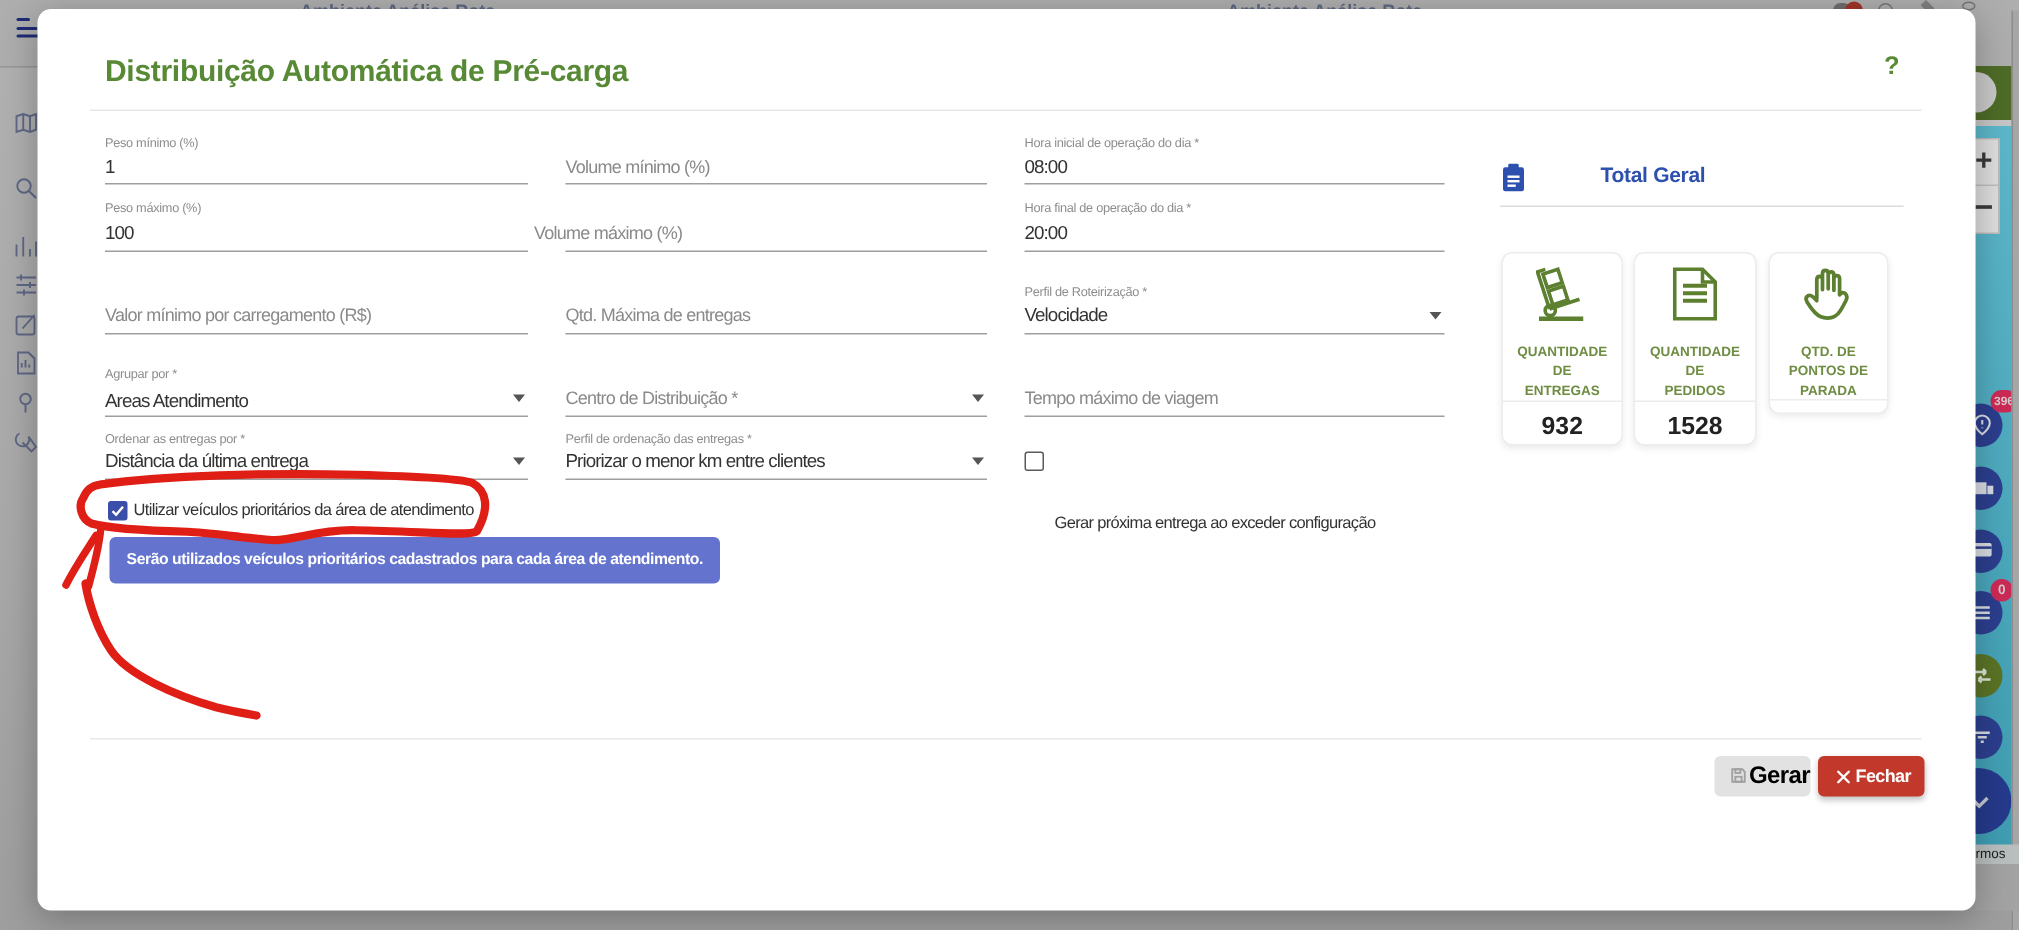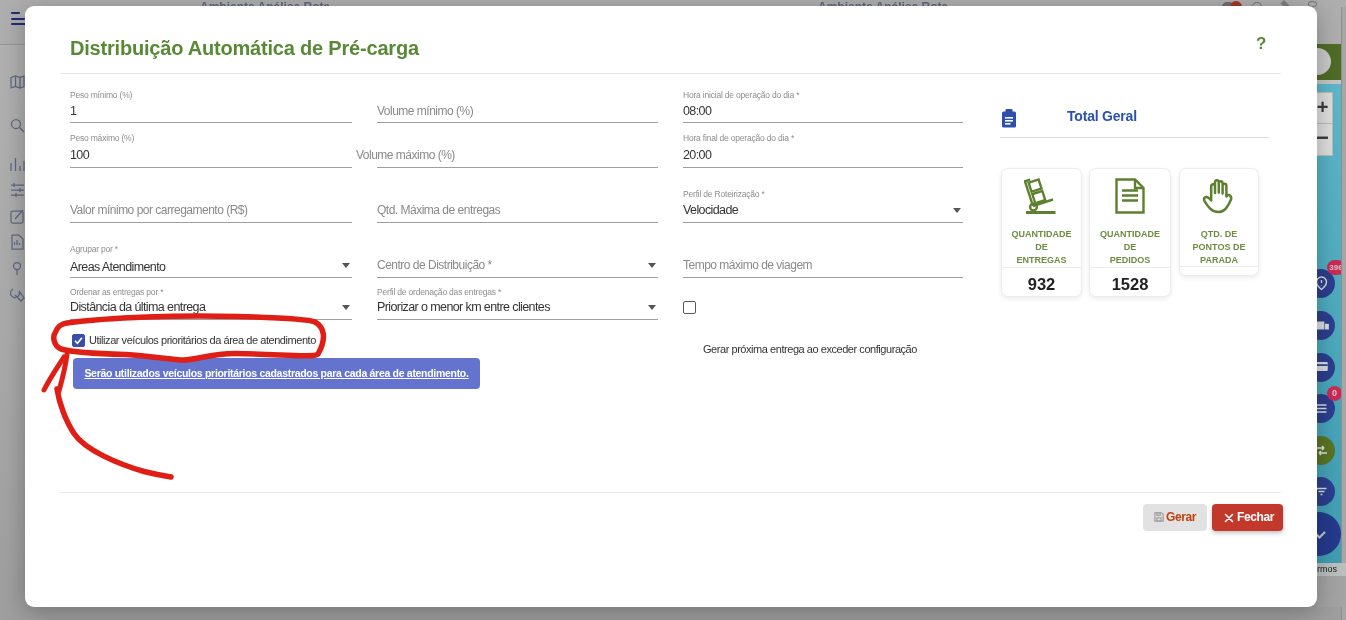--- a/index.html
+++ b/index.html
@@ -32,34 +32,34 @@
   .qmark{left:1256px;top:34px;font-size:17px;font-weight:bold;color:#588a36;}
   .hdiv{background:#e4e7ea;height:1px;}
   .lbl{position:absolute;font-size:8.5px;letter-spacing:-0.2px;color:#8d8d8d;white-space:nowrap;}
   .val{position:absolute;font-size:12.5px;letter-spacing:-0.6px;color:#333333;white-space:nowrap;}
   .ph{position:absolute;font-size:12px;letter-spacing:-0.5px;color:#8a8a8a;white-space:nowrap;}
   .uline{position:absolute;height:1px;background:#9e9e9e;}
   .arrow{position:absolute;width:0;height:0;border-left:4.5px solid transparent;border-right:4.5px solid transparent;border-top:5px solid #555;}
   .cb{position:absolute;width:13px;height:13px;border:1.5px solid #5a5a5a;border-radius:2px;background:#fff;box-sizing:border-box;}
   .cb.checked{background:#3b4fa9;border-color:#3b4fa9;}
   .cblbl{position:absolute;font-size:11px;letter-spacing:-0.45px;color:#333;white-space:nowrap;}
-  .banner{left:73px;top:358px;width:407px;height:31px;background:#6474ce;border-radius:4px;color:#fff;font-size:10.5px;letter-spacing:-0.3px;font-weight:bold;text-align:center;line-height:31px;text-decoration:underline;}
+  .banner{left:73px;top:358px;width:407px;height:31px;background:#6474ce;border-radius:4px;color:#fff;font-size:10.5px;letter-spacing:-0.3px;font-weight:bold;text-align:center;line-height:31px;}
   
   .tg-title{left:1067px;top:108px;font-size:14px;font-weight:bold;color:#2d50ae;letter-spacing:-0.2px;}
   .card{position:absolute;background:#fff;border:1px solid #ececec;border-radius:7px;box-shadow:0 2px 5px rgba(0,0,0,0.08);box-sizing:border-box;}
   .cap{position:absolute;font-size:9px;font-weight:bold;color:#6e8c42;text-align:center;line-height:13px;width:100%;}
   .cardval{position:absolute;width:100%;text-align:center;font-size:16.5px;font-weight:bold;color:#222;}
   .trow{position:absolute;left:1000px;width:261px;height:45px;background:#fff;border:1px solid #e9e9e9;box-sizing:border-box;}
   .trow .bar{position:absolute;left:-1px;top:-1px;width:4px;height:45px;background:#5c8a38;}
   .trow .ibox{position:absolute;left:3px;top:0;width:65px;height:43px;background:#f4f4f2;}
   .trow .vdiv{position:absolute;left:68px;top:0;width:2px;height:43px;background:#5c8a38;}
   .trow .tl{position:absolute;left:82px;top:7px;font-size:9.5px;font-weight:bold;color:#9b9b9b;letter-spacing:0.2px;}
   .trow .tv{position:absolute;left:82px;top:20px;font-size:14px;letter-spacing:-0.3px;font-weight:bold;color:#2b2b2b;}
   
-  .btn-gerar{left:1143px;top:504px;width:64px;height:27px;background:#e2e2e2;border-radius:4px;color:#c2410c;font-size:12px;letter-spacing:-0.4px;font-weight:bold;line-height:27px;}
+  .btn-gerar{left:1143px;top:504px;width:64px;height:27px;background:#e2e2e2;border-radius:4px;color:#000000;font-size:16px;letter-spacing:-0.4px;font-weight:bold;line-height:27px;}
   .btn-fechar{left:1212px;top:504px;width:71px;height:27px;background:#c2392b;border-radius:4px;color:#fff;font-size:12px;letter-spacing:-0.4px;font-weight:bold;line-height:27px;box-shadow:0 2px 4px rgba(0,0,0,0.25);}
 </style>
 </head>
 <body>
 <div class="stage">
 
   <div class="abs topbar"></div>
   <div class="abs topline"></div>
   <div class="abs" style="left:11px;top:12px;width:9px;">
       <div class="hambar"></div>

